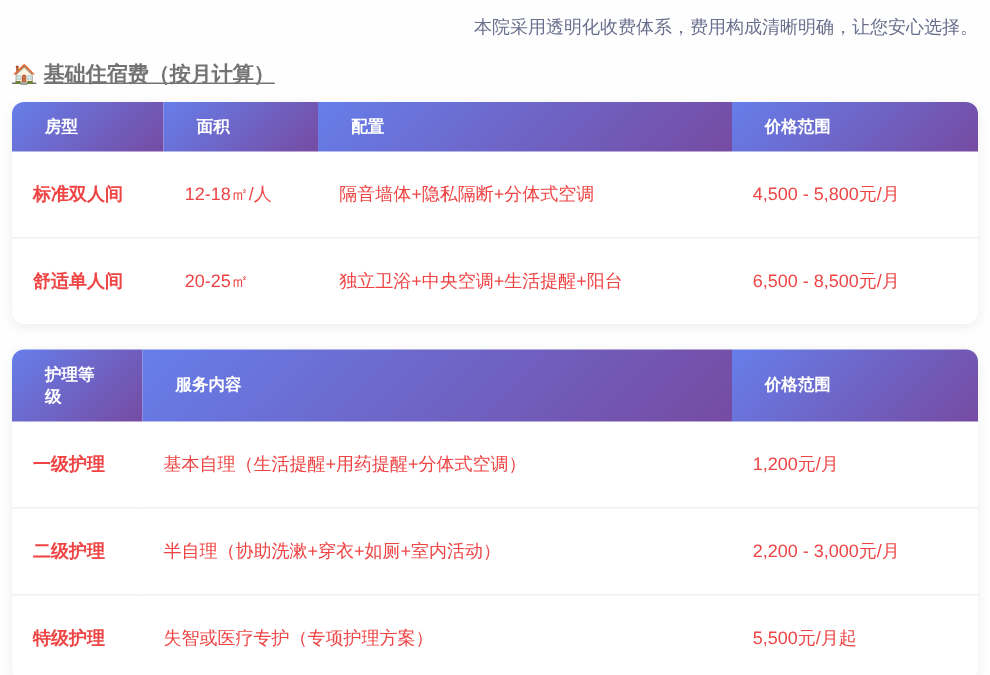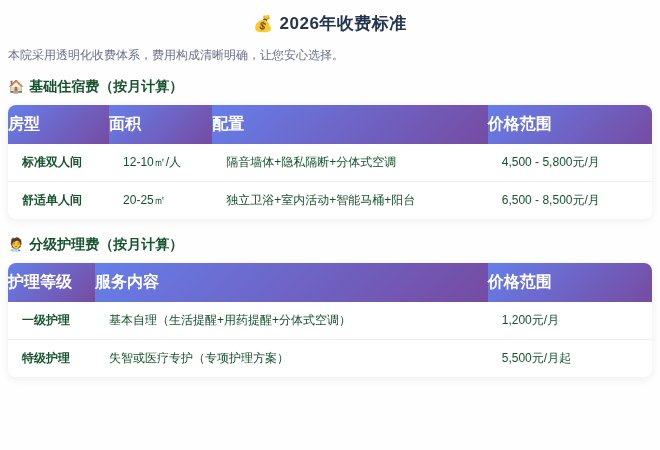--- a/index.html
+++ b/index.html
@@ -19,54 +19,56 @@
     padding: 4px 0 10px 0;
     letter-spacing: 0.5px;
   }
   .page-title .t-icon { margin-right: 6px; font-size: 16px; }
 
   .page-subtitle {
     font-size: 12px;
     color: #6a6f8e;
     margin: 2px 0 14px 0;
     line-height: 1.4;
+    text-align: right;
   }
 
   .section-heading {
     font-size: 14px;
     font-weight: bold;
-    color: #14532d;
+    color: #737373;
     margin: 4px 0 9px 0;
+    text-decoration: underline;
   }
   .section-heading .s-icon { margin-right: 5px; font-size: 13px; }
 
   table.fee-table {
     width: 100%;
     border-collapse: separate;
     border-spacing: 0;
     background: #ffffff;
     border-radius: 8px;
     box-shadow: 0 2px 8px rgba(40, 50, 90, 0.08);
     margin-bottom: 17px;
     font-size: 12px;
     table-layout: fixed;
   }
   table.fee-table th {
     background: linear-gradient(135deg, #667eea 0%, #764ba2 100%);
     color: #ffffff;
     font-weight: bold;
     text-align: left;
-    padding: 9px 0;
-    font-size: 16px;
+    padding: 9px 22px;
+    font-size: 11px;
   }
   table.fee-table th:first-child { border-top-left-radius: 8px; }
   table.fee-table th:last-child { border-top-right-radius: 8px; margin-top: 16px; }
   table.fee-table td {
-    padding: 10px 14px;
-    color: #14532d;
+    padding: 20px 14px;
+    color: #ef4444;
     border-bottom: 1px solid #eef0f6;
     vertical-align: middle;
   }
   table.fee-table tr:last-child td { border-bottom: none; }
   table.fee-table tr:last-child td:first-child { border-bottom-left-radius: 8px; }
   table.fee-table tr:last-child td:last-child { border-bottom-right-radius: 8px; }
   td.row-label { font-weight: bold; color: #2c3e50; }
   td.price { color: #34495e; }
 
   
@@ -77,75 +79,74 @@
   
   .nurse-col-1 { width: 13.5%; }
   .nurse-col-2 { width: 61.0%; }
   .nurse-col-3 { width: 25.5%; }
 </style>
 </head>
 <body>
 
 <div class="page">
 
-  <div class="page-title">
-    <span class="t-icon">💰</span><span>2026年收费标准</span>
-  </div>
 
   <div class="page-subtitle">本院采用透明化收费体系，费用构成清晰明确，让您安心选择。</div>
 
   <div>
     <div class="section-heading">
       <span class="s-icon">🏠</span><span>基础住宿费（按月计算）</span>
     </div>
     <table class="fee-table">
       <thead>
         <tr>
           <th class="accom-col-1">房型</th>
           <th class="accom-col-2">面积</th>
           <th class="accom-col-3">配置</th>
           <th class="accom-col-4">价格范围</th>
         </tr>
       </thead>
       <tbody>
         <tr>
           <td class="row-label">标准双人间</td>
-          <td>12-10㎡/人</td>
+          <td>12-18㎡/人</td>
           <td>隔音墙体+隐私隔断+分体式空调</td>
           <td class="price">4,500 - 5,800元/月</td>
         </tr>
         <tr>
           <td class="row-label">舒适单人间</td>
           <td>20-25㎡</td>
-          <td>独立卫浴+室内活动+智能马桶+阳台</td>
+          <td>独立卫浴+中央空调+生活提醒+阳台</td>
           <td class="price">6,500 - 8,500元/月</td>
         </tr>
       </tbody>
     </table>
   </div>
 
   <div>
-    <div class="section-heading">
-      <span class="s-icon">🧑‍⚕️</span><span>分级护理费（按月计算）</span>
-    </div>
     <table class="fee-table">
       <thead>
         <tr>
           <th class="nurse-col-1">护理等级</th>
           <th class="nurse-col-2">服务内容</th>
           <th class="nurse-col-3">价格范围</th>
         </tr>
       </thead>
       <tbody>
         <tr>
           <td class="row-label">一级护理</td>
           <td>基本自理（生活提醒+用药提醒+分体式空调）</td>
           <td class="price">1,200元/月</td>
         </tr>
         <tr>
+          <td class="row-label">二级护理</td>
+          <td>半自理（协助洗漱+穿衣+如厕+室内活动）</td>
+          <td class="price">2,200 - 3,000元/月</td>
+        </tr>
+        <tr>
           <td class="row-label">特级护理</td>
           <td>失智或医疗专护（专项护理方案）</td>
           <td class="price">5,500元/月起</td>
         </tr>
       </tbody>
     </table>
   </div>
 
 </div>
 

